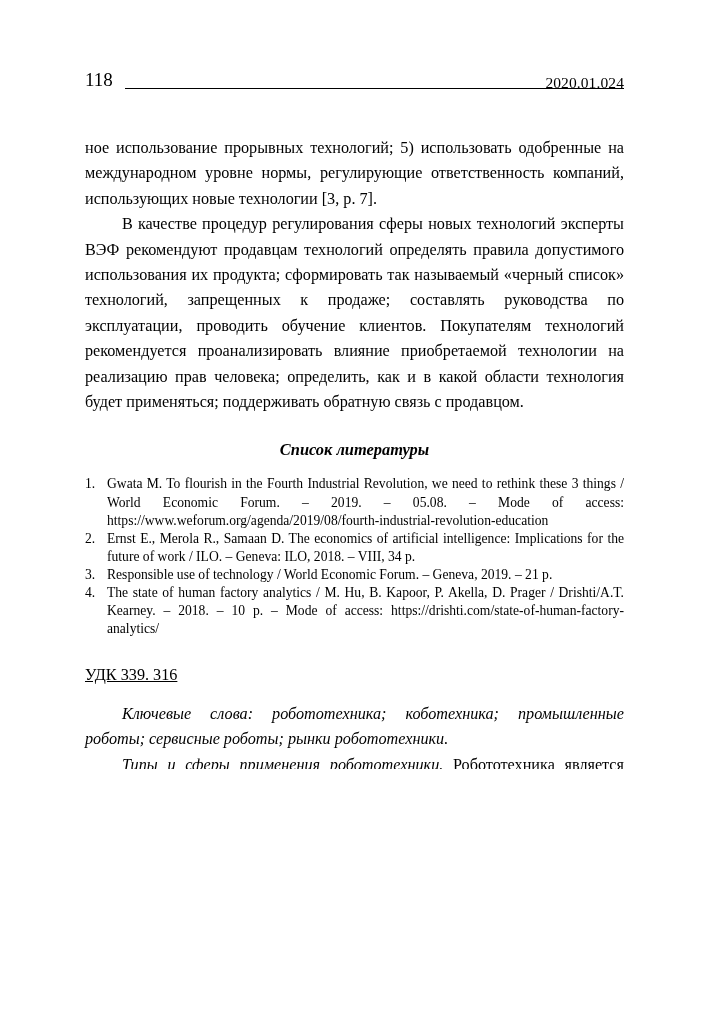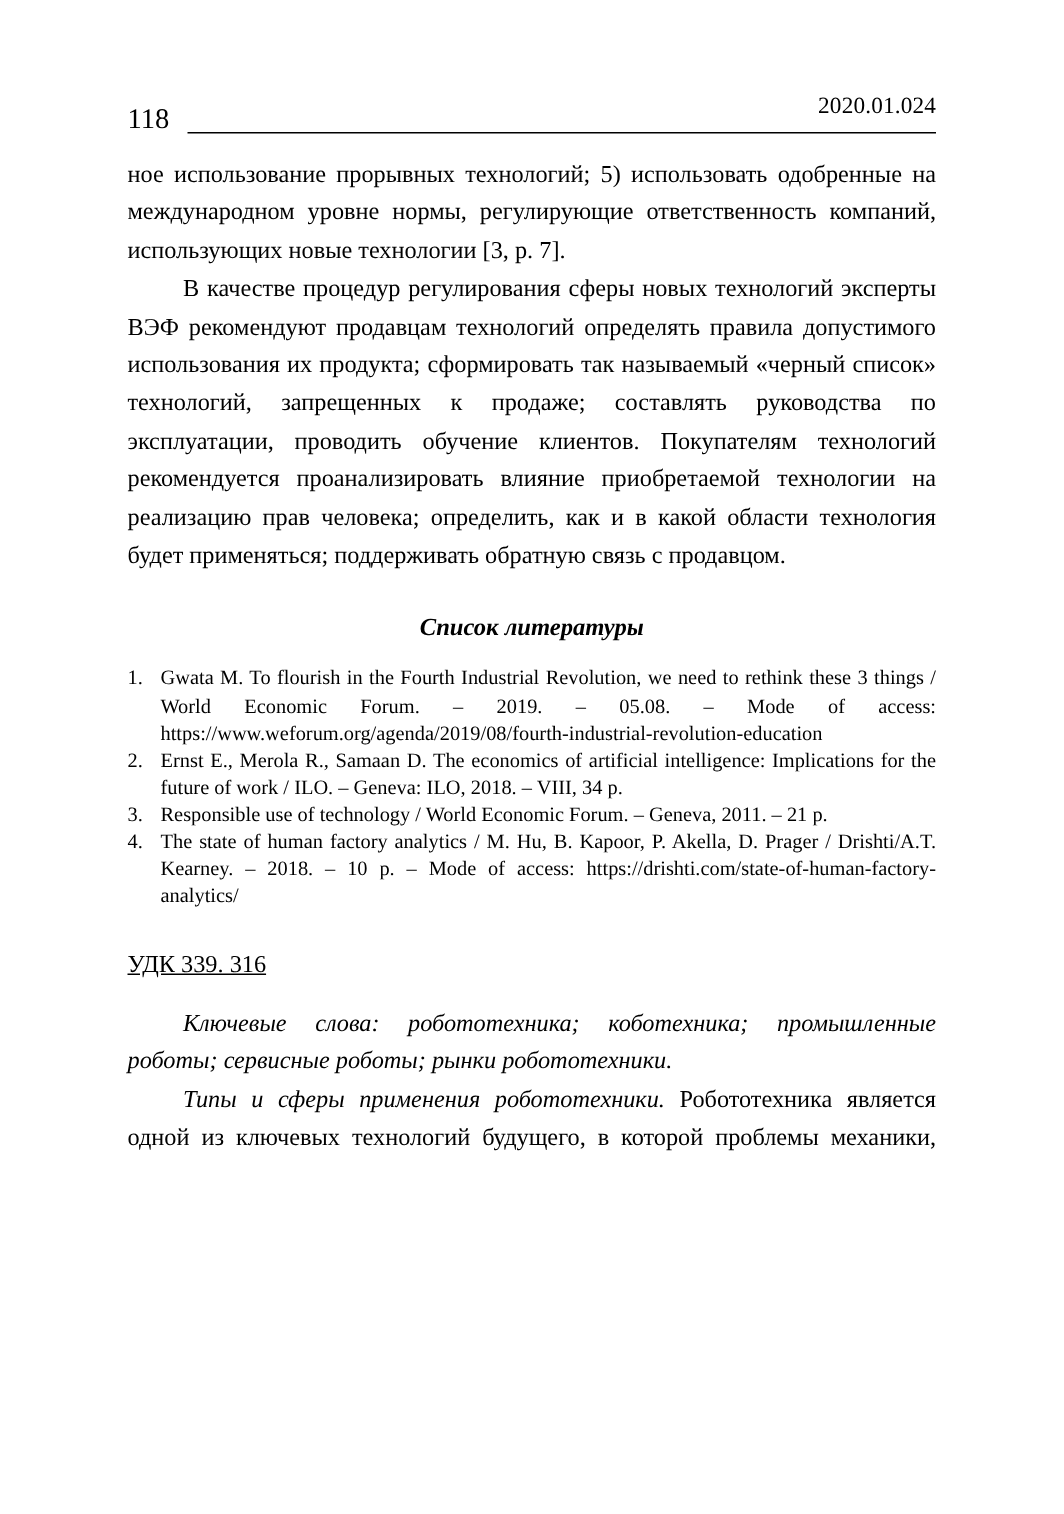--- a/index.html
+++ b/index.html
@@ -35,40 +35,40 @@
   .folio {
     position: absolute;
     left: 0;
     bottom: 0px;
     font-size: 19px;
     line-height: 20px;
   }
   .header-code {
     position: absolute;
     right: 0;
-    top: 4px;
+    top: 16px;
     font-size: 15.5px;
     line-height: 18px;
     letter-spacing: 0.1px;
     text-align: right;
   }
   .header-rule {
     position: absolute;
     left: 40px;
     right: 0;
     bottom: 1px;
     border-bottom: 1.2px solid #000;
     height: 0;
   }
 
   
   .column {
     position: absolute;
     left: 85px;
-    top: 104px;
+    top: 136px;
     width: 539px;
   }
 
   p.body-par {
     margin: 0;
     font-size: 16.2px;
     line-height: 25.4px;
     text-align: justify;
     text-indent: 0;
     hyphens: none;
@@ -191,21 +191,21 @@
       <li>
         <span class="num">1.</span>
         <span>Gwata M. To flourish in the Fourth Industrial Revolution, we need to rethink these 3 things / World Economic Forum. – 2019. – 05.08. – Mode of access: https://www.weforum.org/agenda/2019/08/fourth-industrial-revolution-education</span>
       </li>
       <li>
         <span class="num">2.</span>
         <span>Ernst E., Merola R., Samaan D. The economics of artificial intelligence: Implications for the future of work / ILO. – Geneva: ILO, 2018. – VIII, 34 p.</span>
       </li>
       <li>
         <span class="num">3.</span>
-        <span>Responsible use of technology / World Economic Forum. – Geneva, 2011. – 21 p.</span>
+        <span>Responsible use of technology / World Economic Forum. – Geneva, 2019. – 21 p.</span>
       </li>
       <li>
         <span class="num">4.</span>
         <span>The state of human factory analytics / M. Hu, B. Kapoor, P. Akella, D. Prager / Drishti/A.T. Kearney. – 2018. – 10 p. – Mode of access: https://drishti.com/state-of-human-factory-analytics/</span>
       </li>
     </ol>
 
     <div class="article-head">
       <p class="udk">УДК 339. 316</p>
     </div>

